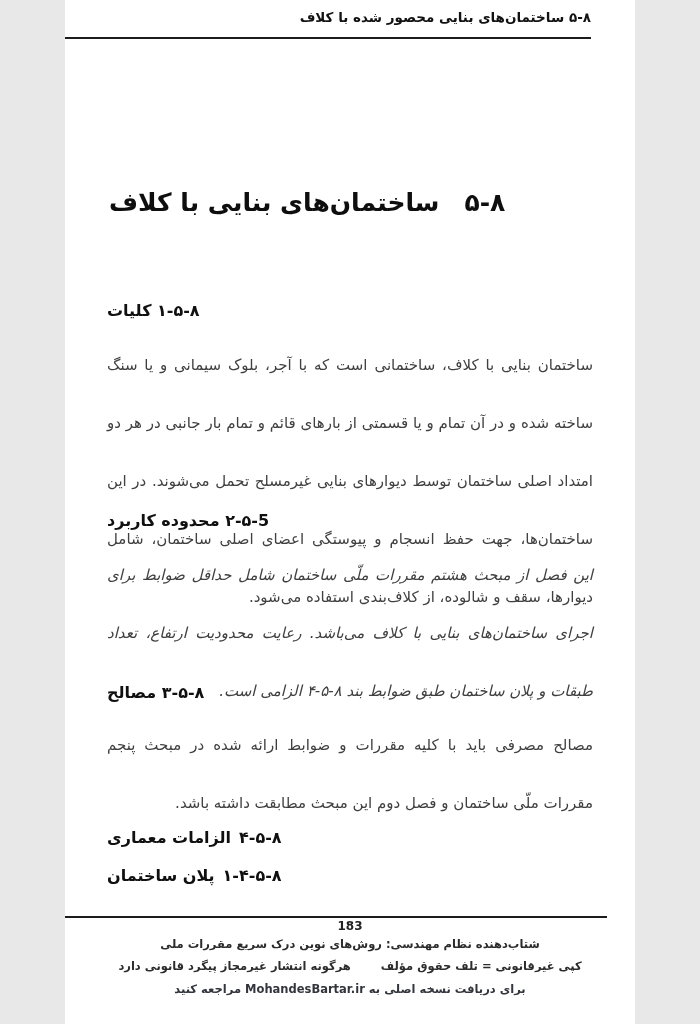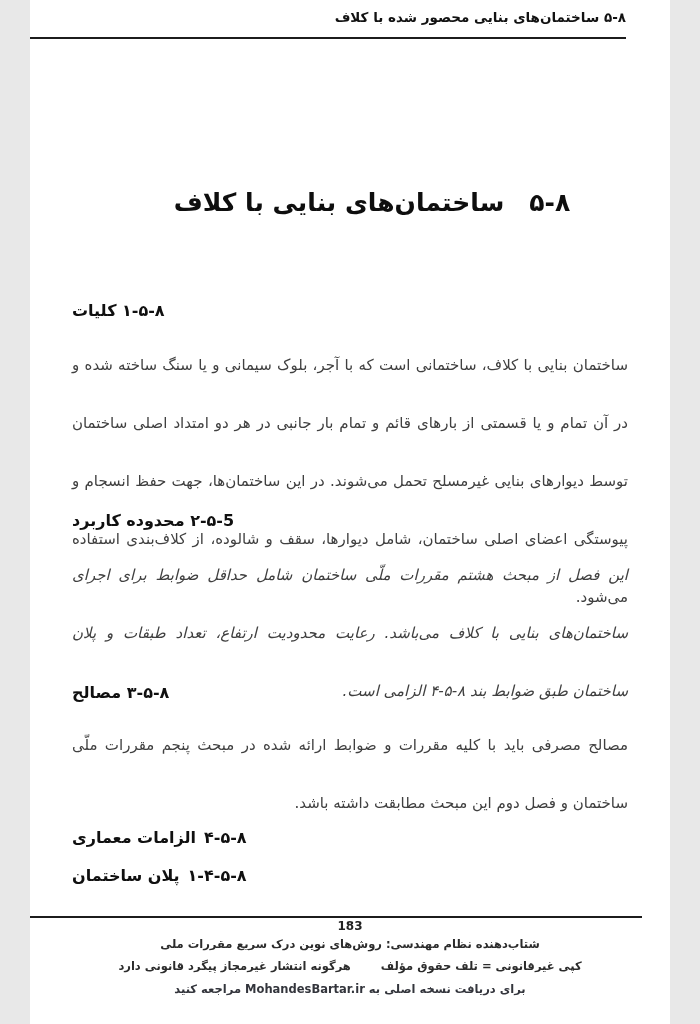--- a/index.html
+++ b/index.html
@@ -1,37 +1,37 @@
 <!DOCTYPE html>
 <html dir="rtl" lang="fa"><head>
 <meta charset="utf-8">
 <style>
   html,body{margin:0;padding:0;background:#e8e8e8;}
   .page{
     position:relative;
-    width:640px;height:1024px;
+    width:570px;height:1024px;
     margin:0 auto;
     background:#ffffff;
     direction:rtl;
     font-family:"DejaVu Sans",sans-serif;
     color:#141414;
     overflow:hidden;
   }
   .page-header{
     position:absolute;top:9px;right:44px;left:44px;
     text-align:right;
     font-size:13.5px;font-weight:bold;color:#121212;
   }
   .header-rule{
     position:absolute;top:37px;right:44px;
     width:612px;height:2px;background:#1c1c1c;
   }
   .chapter-title{
     position:absolute;top:188px;right:0;left:0;
-    text-align:center;
+    text-align:left;
     font-size:25px;font-weight:bold;color:#0e0e0e;margin-left:44px;
   }
   .sec-heading{
     position:absolute;right:42px;left:42px;
     margin:0;text-align:left;
     font-size:16px;font-weight:bold;color:#101010;
   }
   .sec-body{
     position:absolute;right:42px;left:42px;
     margin:0;text-align:justify;text-justify:inter-word;

